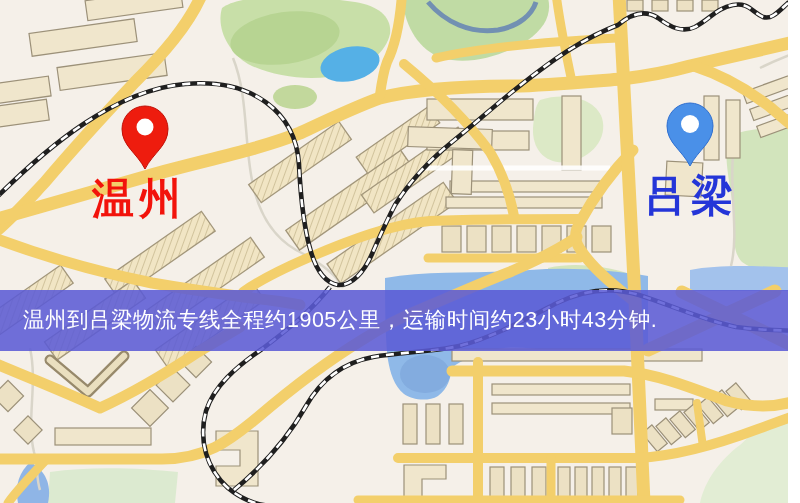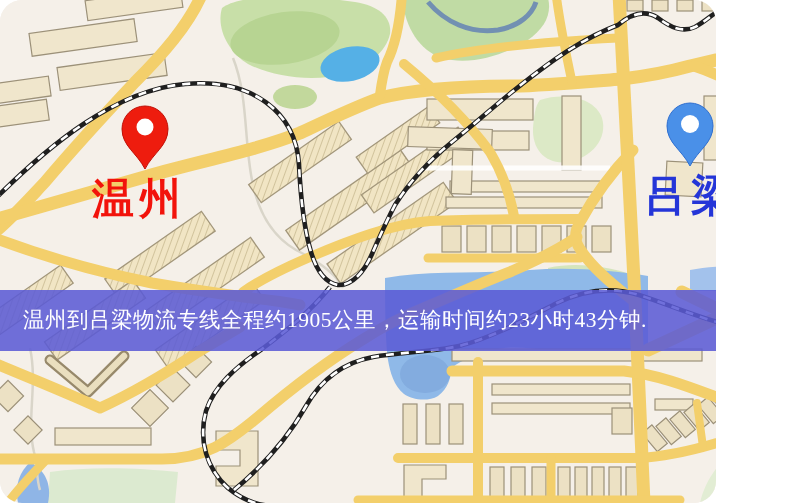--- a/index.html
+++ b/index.html
@@ -1,20 +1,19 @@
 <!DOCTYPE html>
 <html><head>
 <meta charset="utf-8">
 <style>
   html,body{margin:0;padding:0;background:#fff;}
   .map-stage{
-    position:relative;width:716px;height:503px;overflow:hidden;
+    position:relative;width:788px;height:503px;overflow:hidden;
     background:#f5f0e9;
-    font-family:Liberation Serif, serif;
-    border-radius:22px;
+    font-family:Liberation Sans, sans-serif;
   }
   .map-stage svg{position:absolute;left:0;top:0;}
   .route-banner{
     position:absolute;left:0;top:290px;width:800px;height:61px;
     background:rgba(91,91,214,0.87);
     z-index:5;
   }
   .route-banner-text{
     color:#ffffff;font-size:21.5px;line-height:61px;padding-left:23px;
     white-space:nowrap;letter-spacing:0.5px;

